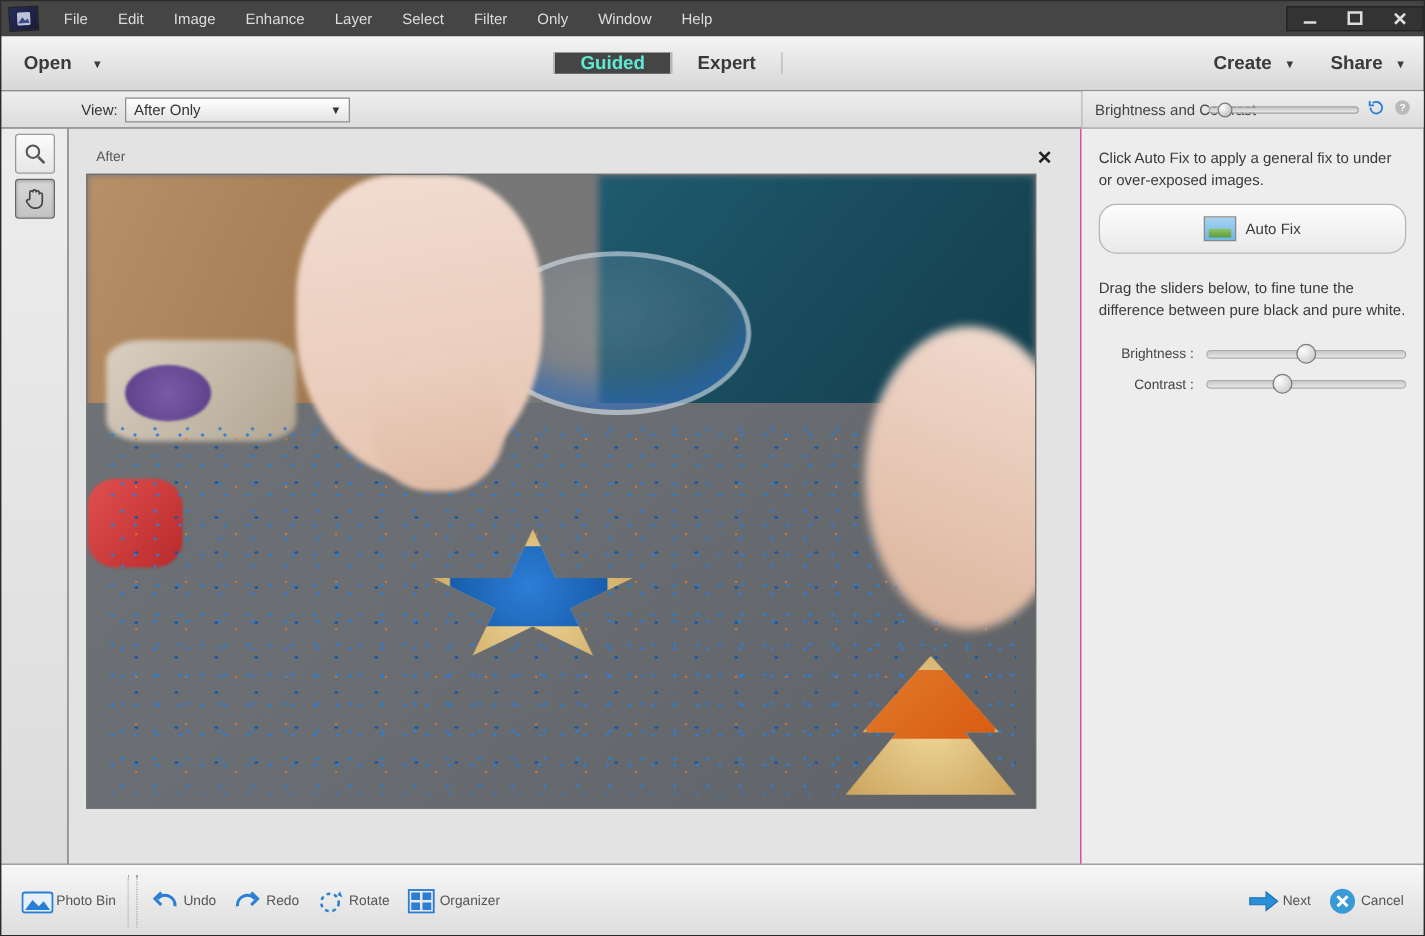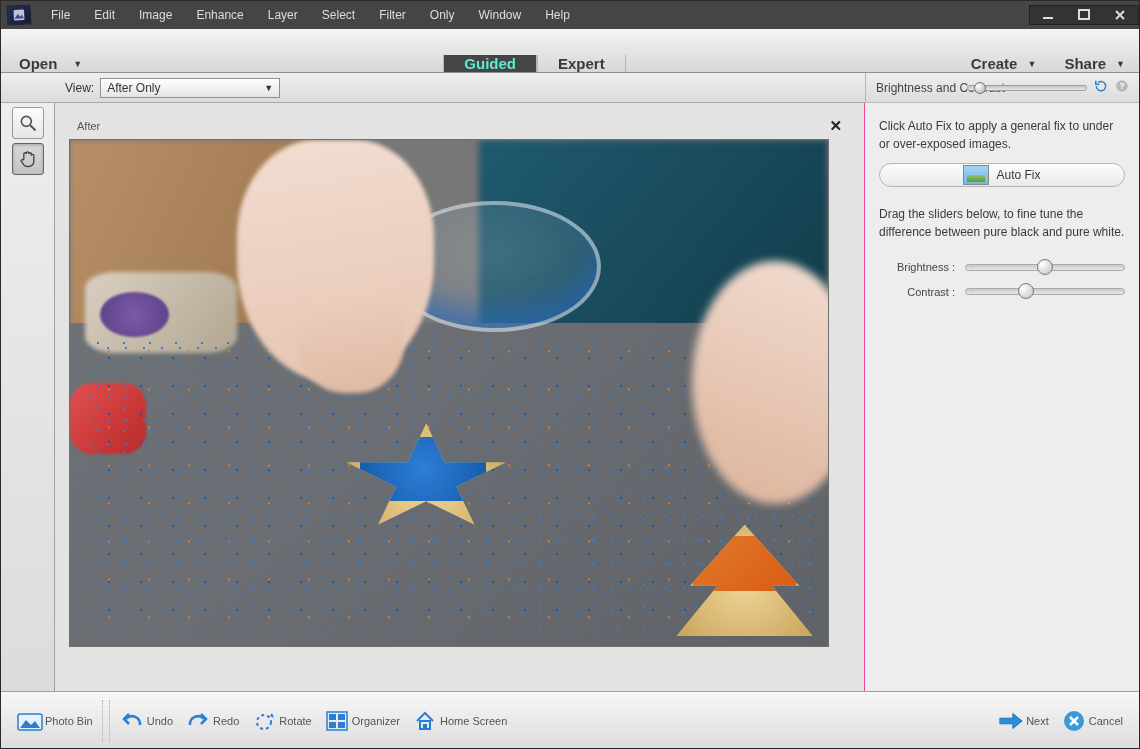--- a/index.html
+++ b/index.html
@@ -5,21 +5,21 @@
 * { box-sizing: border-box; margin: 0; padding: 0; font-family: "Segoe UI", Tahoma, sans-serif; }
 body { width: 1140px; height: 749px; overflow: hidden; background: #3a3a3a; border: 1px solid #2a2a2a; }
 
 .titlebar { height: 28px; background: #454545; display: flex; align-items: center; color: #ddd; font-size: 12px; }
 .logo { width: 24px; height: 20px; margin: 0 8px 0 6px; background: linear-gradient(135deg,#232d5a,#1a1a3a); border: 1px solid #222; display: flex; align-items: center; justify-content: center; transform: rotate(-3deg); }
 .logo svg { width: 14px; height: 14px; }
 .menuitem { padding: 4px 12px; cursor: pointer; }
 .winctrls { margin-left: auto; display: flex; background:#333; border:1px solid #222;}
 .winctrls div { width: 36px; height: 18px; display: flex; align-items: center; justify-content: center; }
 
-.modebar { height: 44px; background: linear-gradient(#f4f4f4,#d7d7d7); border-bottom: 1px solid #8f8f8f; display: flex; align-items: flex-end; color: #3a3a3a; font-weight: 600; font-size: 15px; }
+.modebar { height: 44px; background: linear-gradient(#f4f4f4,#d7d7d7); border-bottom: 1px solid #8f8f8f; display: flex; align-items: center; color: #3a3a3a; font-weight: 600; font-size: 15px; }
 .open-btn { display: flex; align-items: center; padding: 0 30px 0 18px; cursor: pointer; }
 .open-btn .caret { margin-left: 16px; font-size: 9px; }
 .spacer { flex: 1; }
 .modetab { display: flex; align-items: center; padding: 0 20px; cursor: pointer; border-left:1px solid #b6b6b6; border-right:1px solid #b6b6b6;}
 .modetab.active { background: #454545; color: #5eead4; }
 .rightbtn { display: flex; align-items: center; padding: 0 14px; cursor: pointer; }
 .rightbtn .caret { margin-left: 10px; font-size: 9px; }
 
 .optbar { height: 30px; background: linear-gradient(#eeeeee,#dcdcdc); border-bottom:1px solid #a8a8a8; display:flex; align-items:center; font-size:12px; color:#333; }
 .viewlabel { margin-left:64px; margin-right:6px;}
@@ -37,21 +37,21 @@
 
 .canvasarea { flex:1; background:#e3e3e3; border-right:1px solid #ec4899; position:relative; padding:12px 14px; }
 .canvashdr { font-family: Tahoma, sans-serif; font-size:11px; color:#555; margin:2px 8px 4px; display:flex; align-items:center;}
 .canvashdr .close { margin-left:auto; font-weight:bold; color:#222; cursor:pointer; font-size:15px;}
 .photo { width:760px; height:508px; border:1px solid #6e6e6e; background:#777; position:relative; overflow:hidden;}
 
 .panel { width:274px; background:#ededed; display:flex; flex-direction:column;}
 .panelhdr { height:30px; border-bottom:1px solid #bdbdbd; display:flex; align-items:center; padding:0 10px; font-size:12px; color:#444; margin-top:-30px; background:linear-gradient(#eeeeee,#dcdcdc); border-left:1px solid #b7b7b7;}
 .panelhdr .ricon { margin-left:auto; display:flex; gap:6px;}
 .panelbody { padding:14px 14px; font-size:12px; color:#3a3a3a; line-height:1.5;}
-.autofix { margin:10px 0 18px; height:24px; background:linear-gradient(#fdfdfd,#e9e9e9); border:1px solid #b4b4b4; border-radius:14px; display:flex; align-items:center; justify-content:center; gap:7px; cursor:pointer;}
+.autofix { margin:10px 0 18px; height:40px; background:linear-gradient(#fdfdfd,#e9e9e9); border:1px solid #b4b4b4; border-radius:14px; display:flex; align-items:center; justify-content:center; gap:7px; cursor:pointer;}
 .sliderrow { display:flex; align-items:center; margin:8px 0; font-size:11px;}
 .sliderrow .lbl { width:76px; text-align:right; margin-right:10px; color:#444;}
 .slider-lg { flex:1; height:7px; background:linear-gradient(#c8c8c8,#e6e6e6); border-radius:4px; border:1px solid #aaa; position:relative;}
 .thumb-lg { width:16px; height:16px; background:radial-gradient(circle at 30% 30%,#fff,#c0c0c0); border:1px solid #7a7a7a; border-radius:50%; position:absolute; top:-6px; transform:translateX(-50%);}
 
 .footer { height:59px; background:linear-gradient(#f7f7f7,#dcdcdc); border-top:1px solid #a0a0a0; display:flex; align-items:center; padding:0 10px; font-size:11px; color:#555;}
 .fbtn { display:flex; flex-direction:row; align-items:center; justify-content:center; min-width:56px; height:55px; cursor:pointer; gap:2px; padding:0 6px;}
 .divv { width:1px; height:42px; border-left:1px dotted #aaa; margin:0 3px;}
 .ficon { width:26px; height:24px; display:flex; align-items:center; justify-content:center;}
 
@@ -283,30 +283,20 @@
         <svg width="22" height="20" viewBox="0 0 22 20">
           <rect x="1" y="1" width="20" height="18" fill="none" stroke="#2a7fd4" stroke-width="1.5"></rect>
           <rect x="3" y="3" width="7" height="6" fill="#2a7fd4"></rect>
           <rect x="12" y="3" width="7" height="6" fill="#2a7fd4"></rect>
           <rect x="3" y="11" width="7" height="6" fill="#2a7fd4"></rect>
           <rect x="12" y="11" width="7" height="6" fill="#2a7fd4"></rect>
         </svg>
       </div>
     <span>Organizer</span>
   </div>
-  <div class="fbtn">
-    <div class="ficon">
-        <svg width="22" height="22" viewBox="0 0 22 22">
-          <path d="M3 11 L11 3 L19 11" fill="none" stroke="#2a7fd4" stroke-width="2"></path>
-          <rect x="6" y="11" width="10" height="8" fill="none" stroke="#2a7fd4" stroke-width="2"></rect>
-          <rect x="9" y="14" width="4" height="5" fill="#2a7fd4"></rect>
-        </svg>
-      </div>
-    <span>Home Screen</span>
-  </div>
   <div style="flex:1"></div>
   <div class="fbtn">
     <div class="ficon">
         <svg width="28" height="20" viewBox="0 0 28 20">
           <path d="M2 7 H16 V2 L26 10 L16 18 V13 H2 Z" fill="#2a8fd8" stroke="#1a6fb8" stroke-width="1"></path>
         </svg>
       </div>
     <span>Next</span>
   </div>
   <div class="fbtn">

